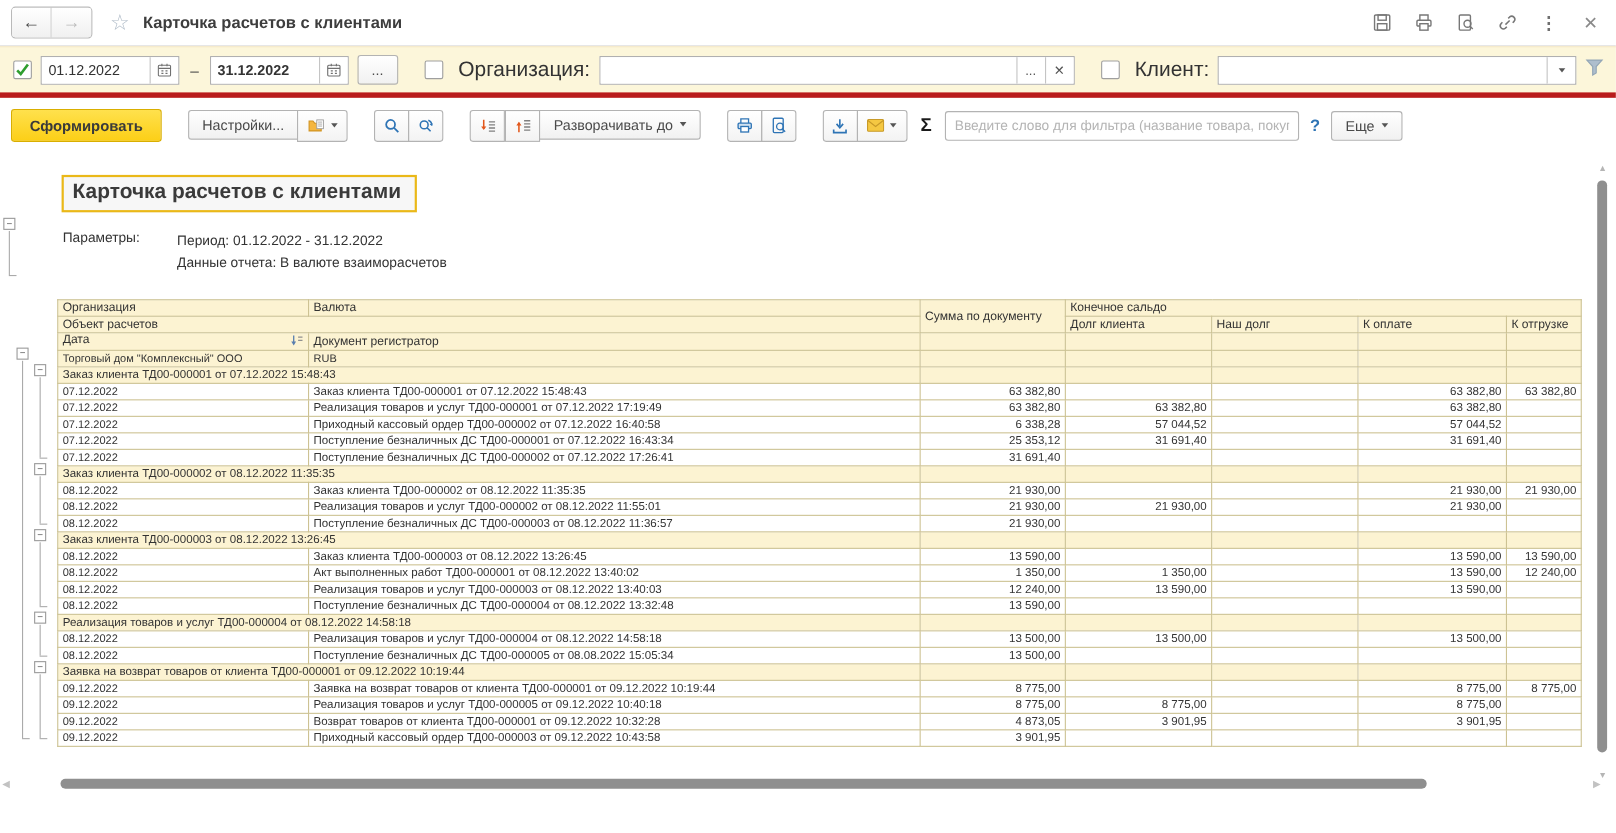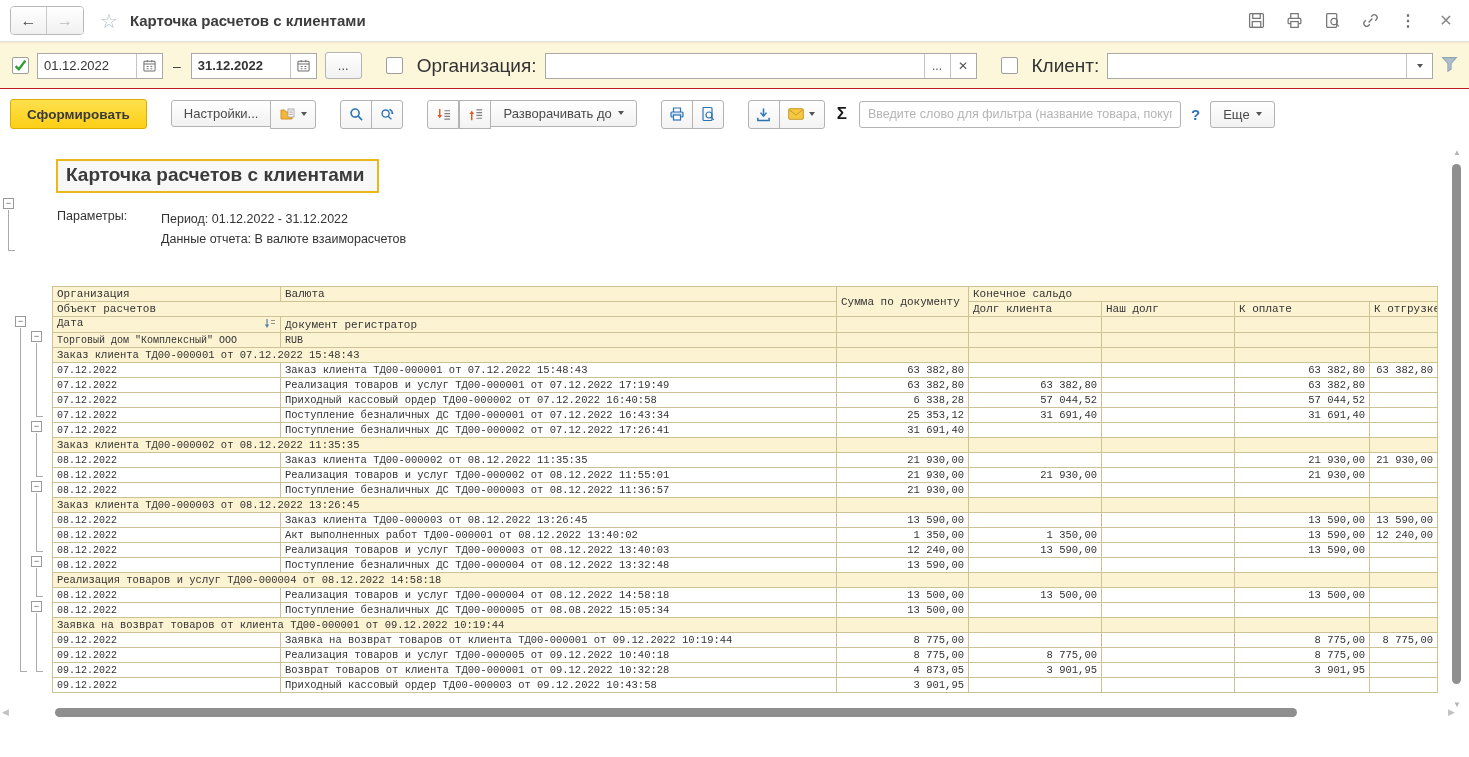--- a/index.html
+++ b/index.html
@@ -16,21 +16,21 @@
   .navbtn.back { color:#4c4c4c; border-right:1px solid #c9c9c9; }
   .navbtn.fwd  { color:#bcbcbc; }
   .star { font-size:20px; color:#b0bcc8; margin:0 12px 0 16px; cursor:pointer; }
   .wintitle { font-size:15px; font-weight:bold; color:#3d3d3d; }
   .winicons { margin-left:auto; display:flex; align-items:center; gap:20px; }
   .winicons .wicon { width:18px; height:18px; display:flex; align-items:center; justify-content:center; cursor:pointer; }
   .kebab { font-size:16px; color:#707070; font-weight:bold; letter-spacing:0; }
   .closex { font-size:16px; color:#8a8a8a; }
 
   
-  .filterbar { height:47px; background:#fcf6da; border-top:1px solid #f3e6c8; border-bottom:1px solid #b91c1c;
+  .filterbar { height:47px; background:#fcf6da; border-top:1px solid #f3e6c8; border-bottom:5px solid #b91c1c;
     display:flex; align-items:center; padding:0 12px; gap:8px; }
   .chk { width:17px; height:17px; background:#fff; border:1px solid #9f9f9f; border-radius:2px;
     display:flex; align-items:center; justify-content:center; cursor:pointer; flex:none; }
   .chk svg { display:block; }
   .igroup { display:flex; align-items:stretch; border:1px solid #a8a8a8; background:#fff; height:26px; }
   .igroup input { border:none; outline:none; font-family:inherit; font-size:13px; color:#333; padding:0 6px; }
   .ibtn { width:26px; display:flex; align-items:center; justify-content:center; background:#fff;
     border-left:1px solid #c4c4c4; cursor:pointer; color:#555; font-size:12px; }
   .dash { font-size:14px; color:#444; margin:0 2px; }
   .btn { background:linear-gradient(#ffffff,#f1f1f1); border:1px solid #b3b3b3; border-radius:3px;
@@ -59,21 +59,21 @@
 
   
   .report { position:absolute; top:146px; left:0; right:0; bottom:0; background:#fff; }
   .rcontent { margin-left:52px; width:1385px; }
   .rtitle { display:inline-block; margin:13px 0 0 4px; padding:3px 12px 5px 8px; border:2px solid #eab818;
     background:#f7f7f7; font-size:19px; font-weight:bold; color:#3a3a3a; }
   .params { margin:16px 0 0 5px; display:flex; font-size:12.5px; color:#333;gap:28px; }
   .params .plabel { width:76px; flex:none; }
   .params .pvals { line-height:20px; }
 
-  table.rep { border-collapse:collapse; table-layout:fixed; width:1385px; margin-top:37px; font-size:11px;font-family:Liberation Mono, monospace; }
+  table.rep { border-collapse:collapse; table-layout:fixed; width:1385px; margin-top:23px; font-size:11px; }
   table.rep td { border:1px solid #cdc293; padding:0 4px; height:15px; overflow:hidden; white-space:nowrap;
     vertical-align:middle; }
   td.hdr { background:#fcf3d2; font-size:11px; color:#333; height:21px; vertical-align:top; padding-top:3px; }
   td.ylw { background:#fcf3d2; }
   td.grp { padding-left:24px; font-size:10.5px; }
   td.org { font-size:10px; }
   td.date { padding-left:58px; font-size:10px; }
   td.doc { font-size:10.5px; }
   td.num { text-align:right; font-size:10.5px; }
   .sorticon { float:right; margin-top:1px; }

